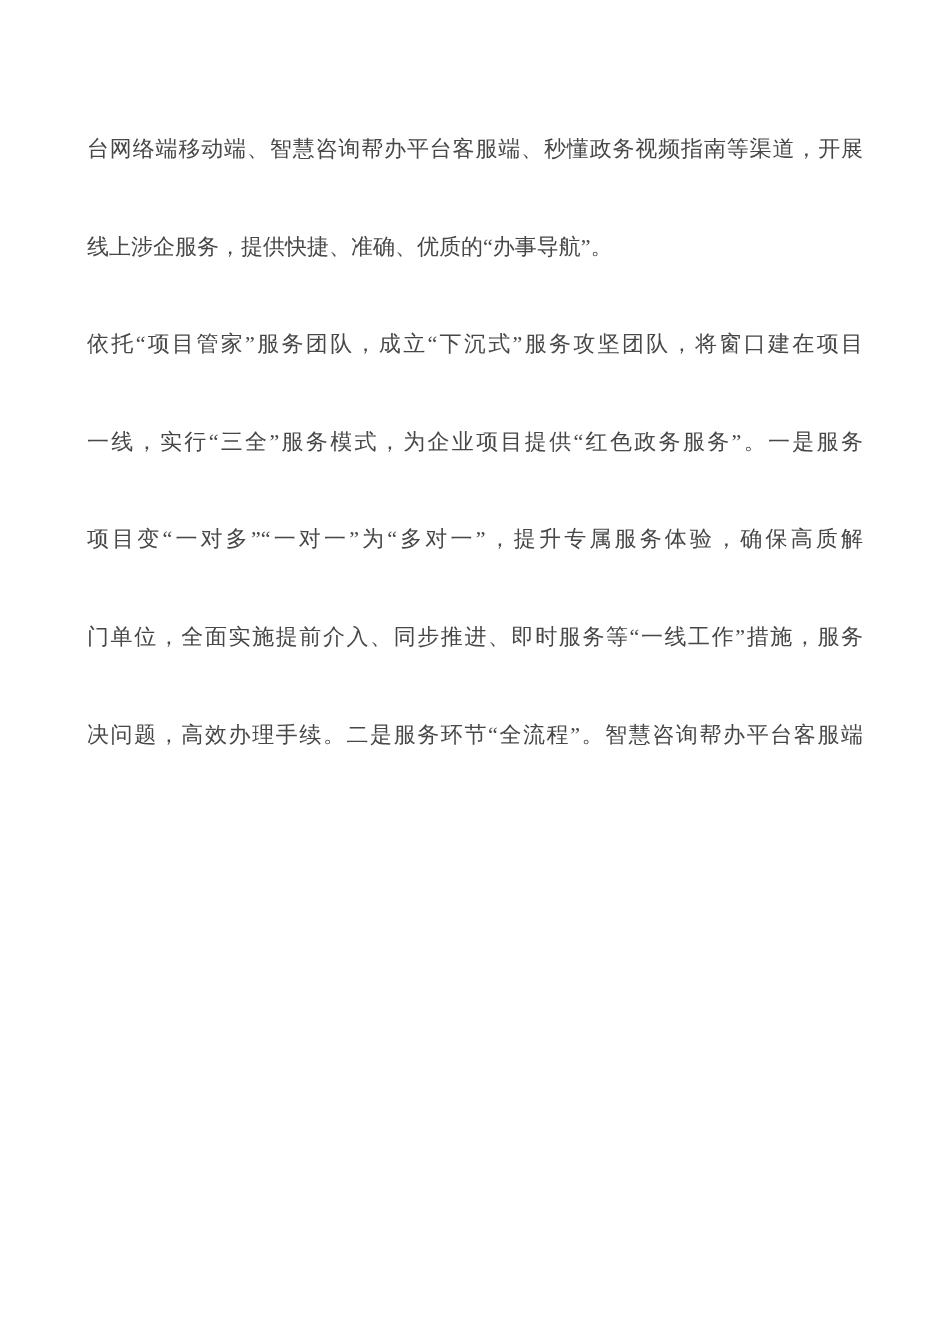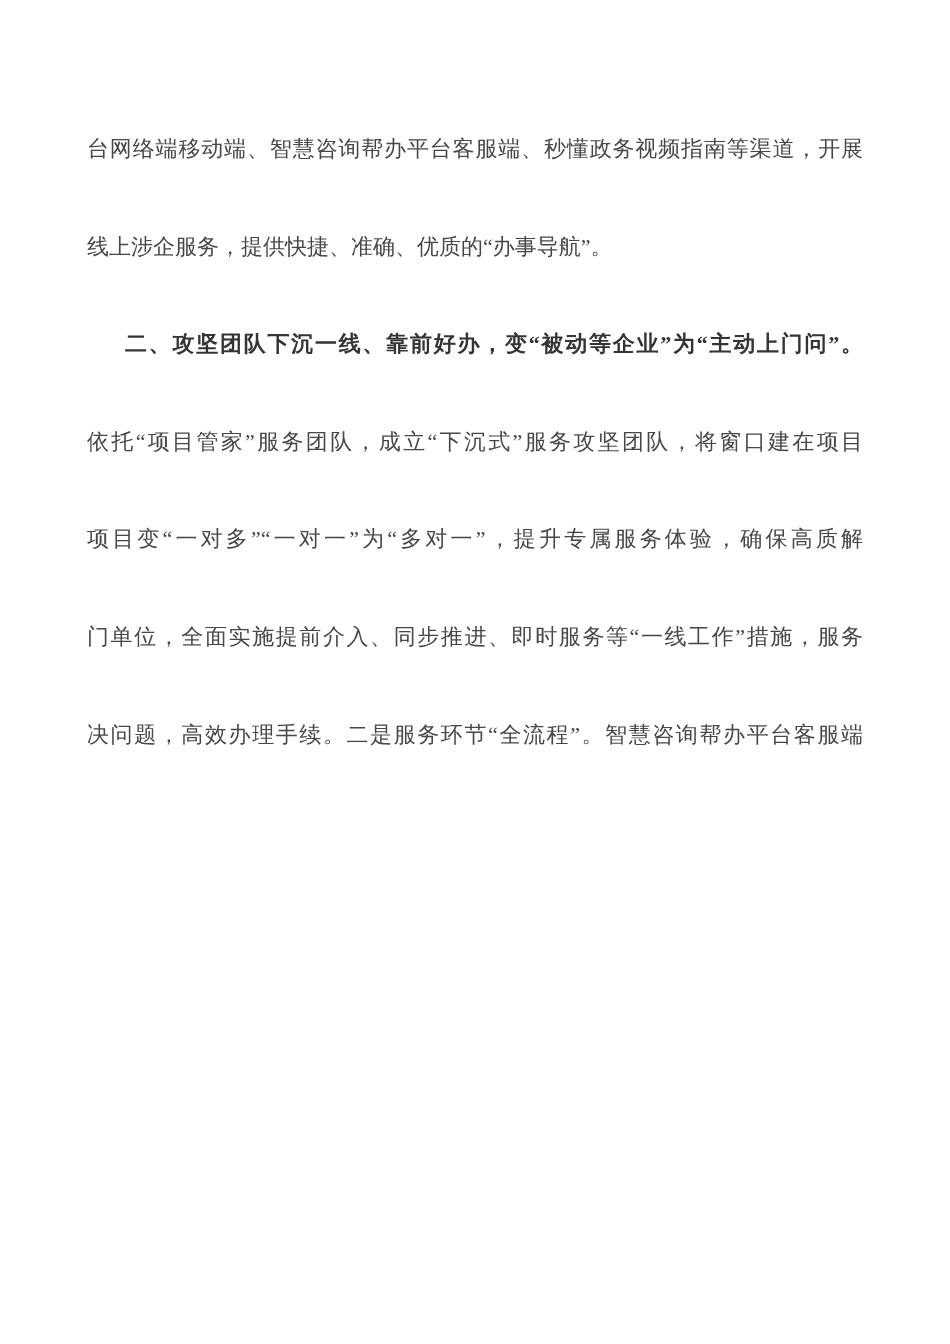--- a/index.html
+++ b/index.html
@@ -47,19 +47,19 @@
     text-indent: 38px;
   }
 </style>
 </head>
 <body>
 
 <div class="page">
   <div class="text-column">
     <div class="line">台网络端移动端、智慧咨询帮办平台客服端、秒懂政务视频指南等渠道，开展</div>
     <div class="line line--end">线上涉企服务，提供快捷、准确、优质的“办事导航”。</div>
-    <div class="line line--heading">二、攻坚团队下沉一线、靠前好办，变“被动等企业”为“主动上门问”。</div>
     <div class="line">依托“项目管家”服务团队，成立“下沉式”服务攻坚团队，将窗口建在项目</div>
+    <div class="line">一线，实行“三全”服务模式，为企业项目提供“红色政务服务”。一是服务</div>
     <div class="line">项目变“一对多”“一对一”为“多对一”，提升专属服务体验，确保高质解</div>
     <div class="line">门单位，全面实施提前介入、同步推进、即时服务等“一线工作”措施，服务</div>
     <div class="line">决问题，高效办理手续。二是服务环节“全流程”。智慧咨询帮办平台客服端</div>
   </div>
 </div>
 
 </body></html>

